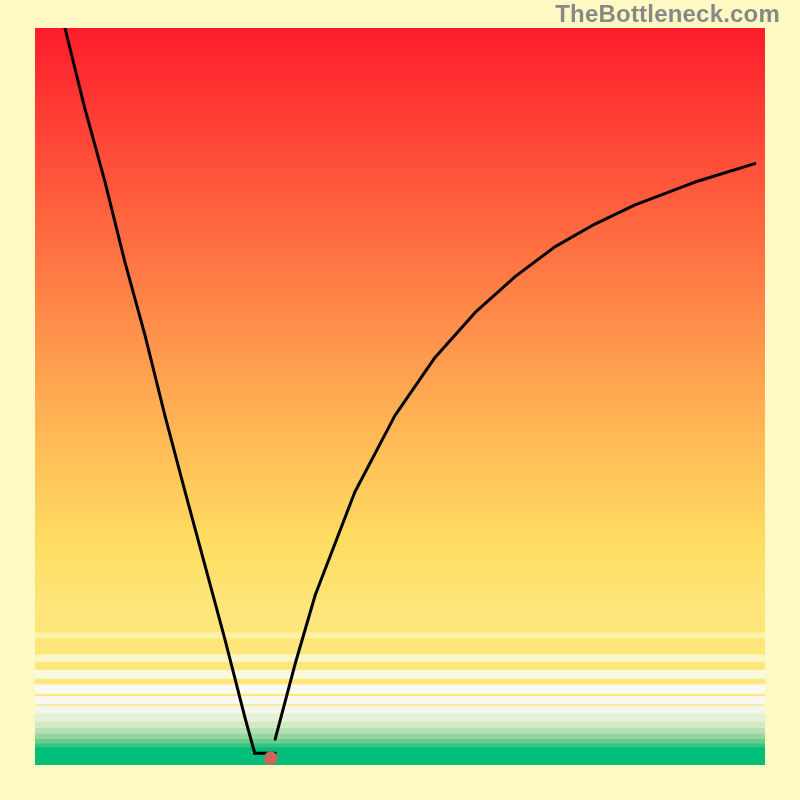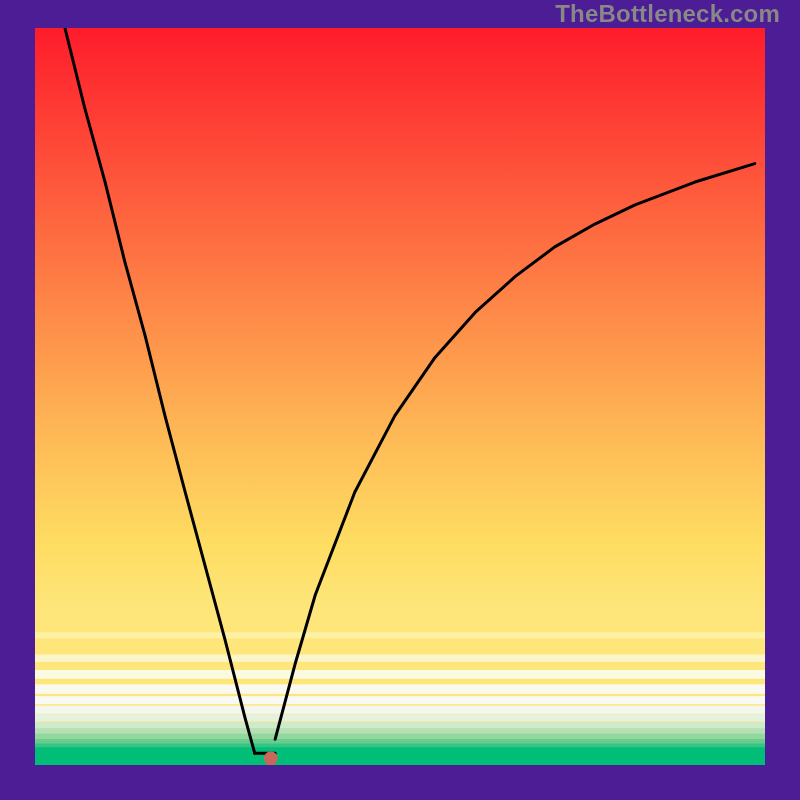--- a/index.html
+++ b/index.html
@@ -7,21 +7,21 @@
     padding: 0;
     width: 800px;
     height: 800px;
     background: #000;
     font-family: Arial, Helvetica, sans-serif;
   }
   .frame {
     position: relative;
     width: 800px;
     height: 800px;
-    background: #4c1d95;
+    background: #fef9c3;
   }
   .watermark {
     position: absolute;
     top: 0;
     right: 20px;
     color: #888;
     font-size: 24px;
     font-weight: 600;
     letter-spacing: 0.2px;
   }

